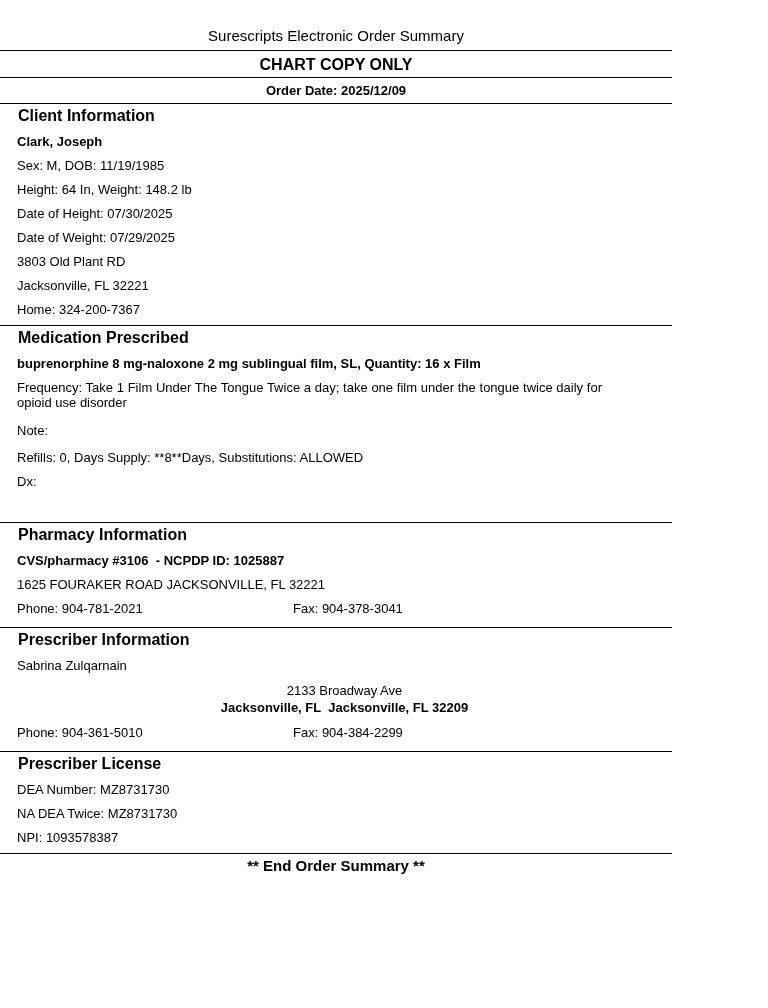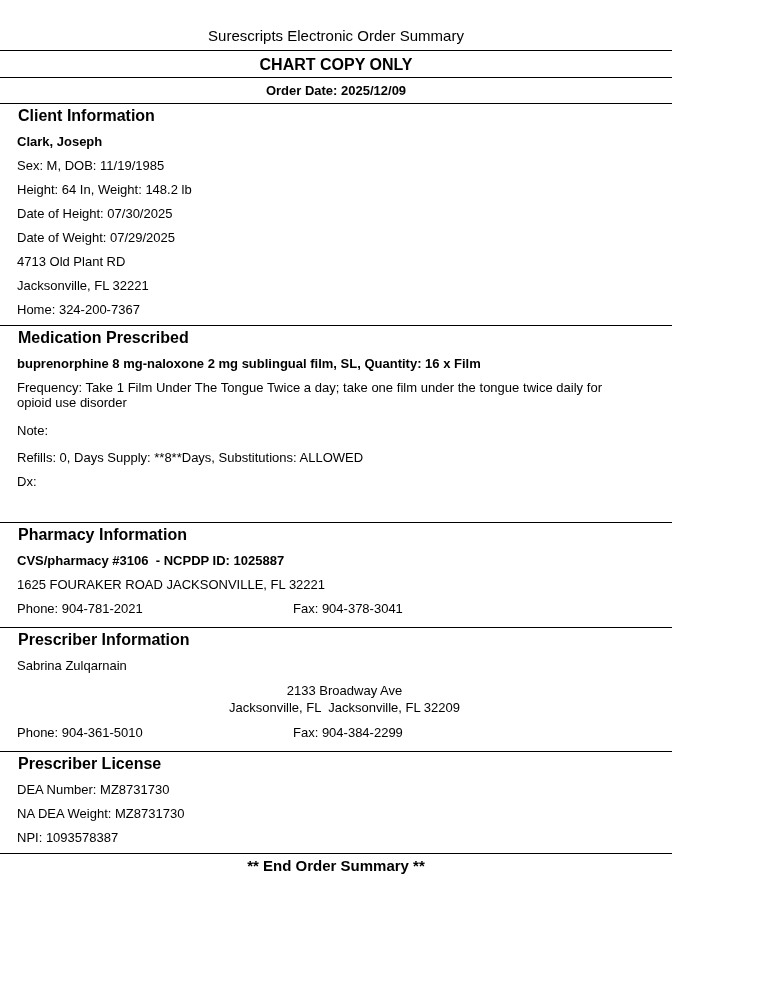--- a/index.html
+++ b/index.html
@@ -110,21 +110,21 @@
   <div class="rule"></div>
 
   <div>
     <div class="section-heading">Client Information</div>
     <div class="section-body pad-bottom-sm">
       <div class="line bold">Clark, Joseph</div>
       <div class="line">Sex: M, DOB: 11/19/1985</div>
       <div class="line">Height: 64 In, Weight: 148.2 lb</div>
       <div class="line">Date of Height: 07/30/2025</div>
       <div class="line">Date of Weight: 07/29/2025</div>
-      <div class="line">4713 Old Plant RD</div>
+      <div class="line">3803 Old Plant RD</div>
       <div class="line">Jacksonville, FL 32221</div>
       <div class="line">Home: 324-200-7367</div>
     </div>
   </div>
   <div class="rule"></div>
 
   <div>
     <div class="section-heading">Medication Prescribed</div>
     <div class="section-body pad-bottom-lg">
       <div class="line bold">buprenorphine 8 mg-naloxone 2 mg sublingual film, SL, Quantity: 16 x Film</div>
@@ -148,35 +148,35 @@
     </div>
   </div>
   <div class="rule"></div>
 
   <div>
     <div class="section-heading">Prescriber Information</div>
     <div class="section-body pad-bottom-md">
       <div class="line">Sabrina Zulqarnain</div>
       <div class="addr-block">
         <div class="tight">2133 Broadway Ave</div>
-        <div class="tight" style="white-space:pre-wrap;">Jacksonville, FL  Jacksonville, FL 32209</div>
+        <div class="tight" style="white-space:pre-wrap;font-weight:bold;">Jacksonville, FL  Jacksonville, FL 32209</div>
       </div>
       <div class="phone-fax">
         <span class="phone">Phone: 904-361-5010</span>
         <span>Fax: 904-384-2299</span>
       </div>
     </div>
   </div>
   <div class="rule"></div>
 
   <div>
     <div class="section-heading">Prescriber License</div>
     <div class="section-body pad-bottom-sm">
       <div class="line">DEA Number: MZ8731730</div>
-      <div class="line">NA DEA Weight: MZ8731730</div>
+      <div class="line">NA DEA Twice: MZ8731730</div>
       <div class="line">NPI: 1093578387</div>
     </div>
   </div>
   <div class="rule"></div>
 
   <div class="footer">** End Order Summary **</div>
 
 </div>
 
 </body></html>

